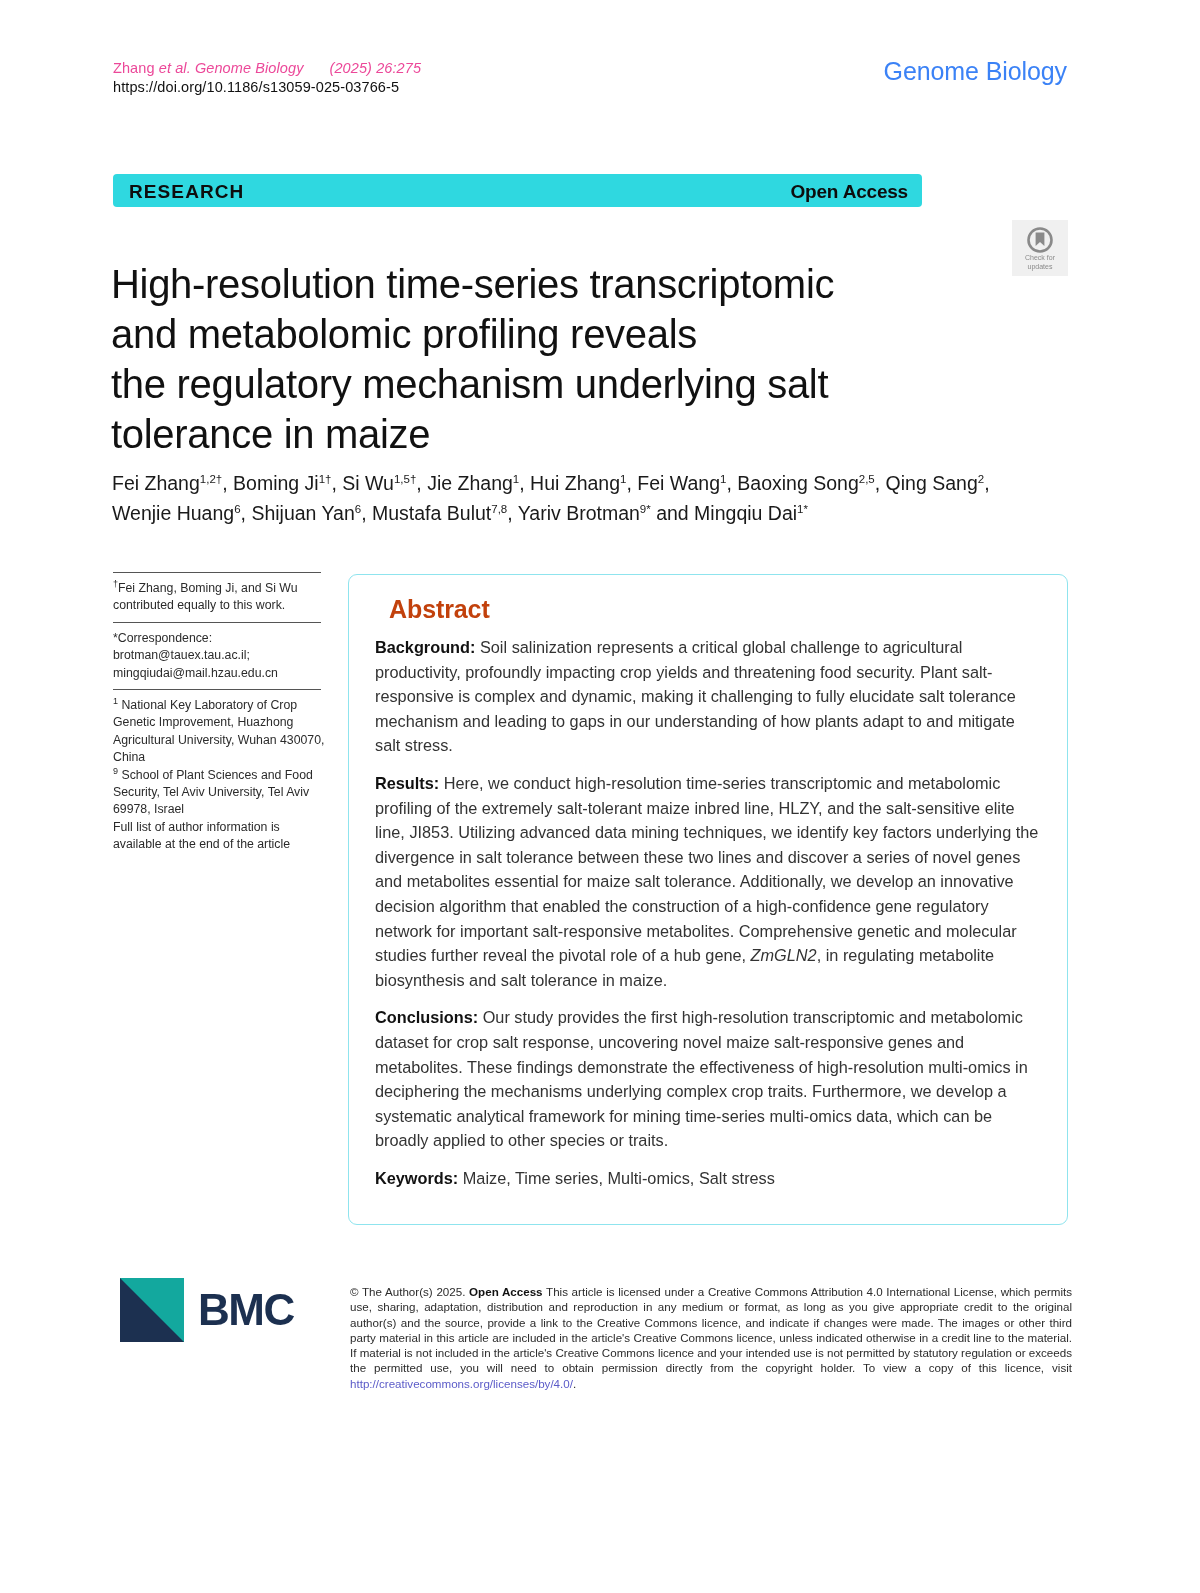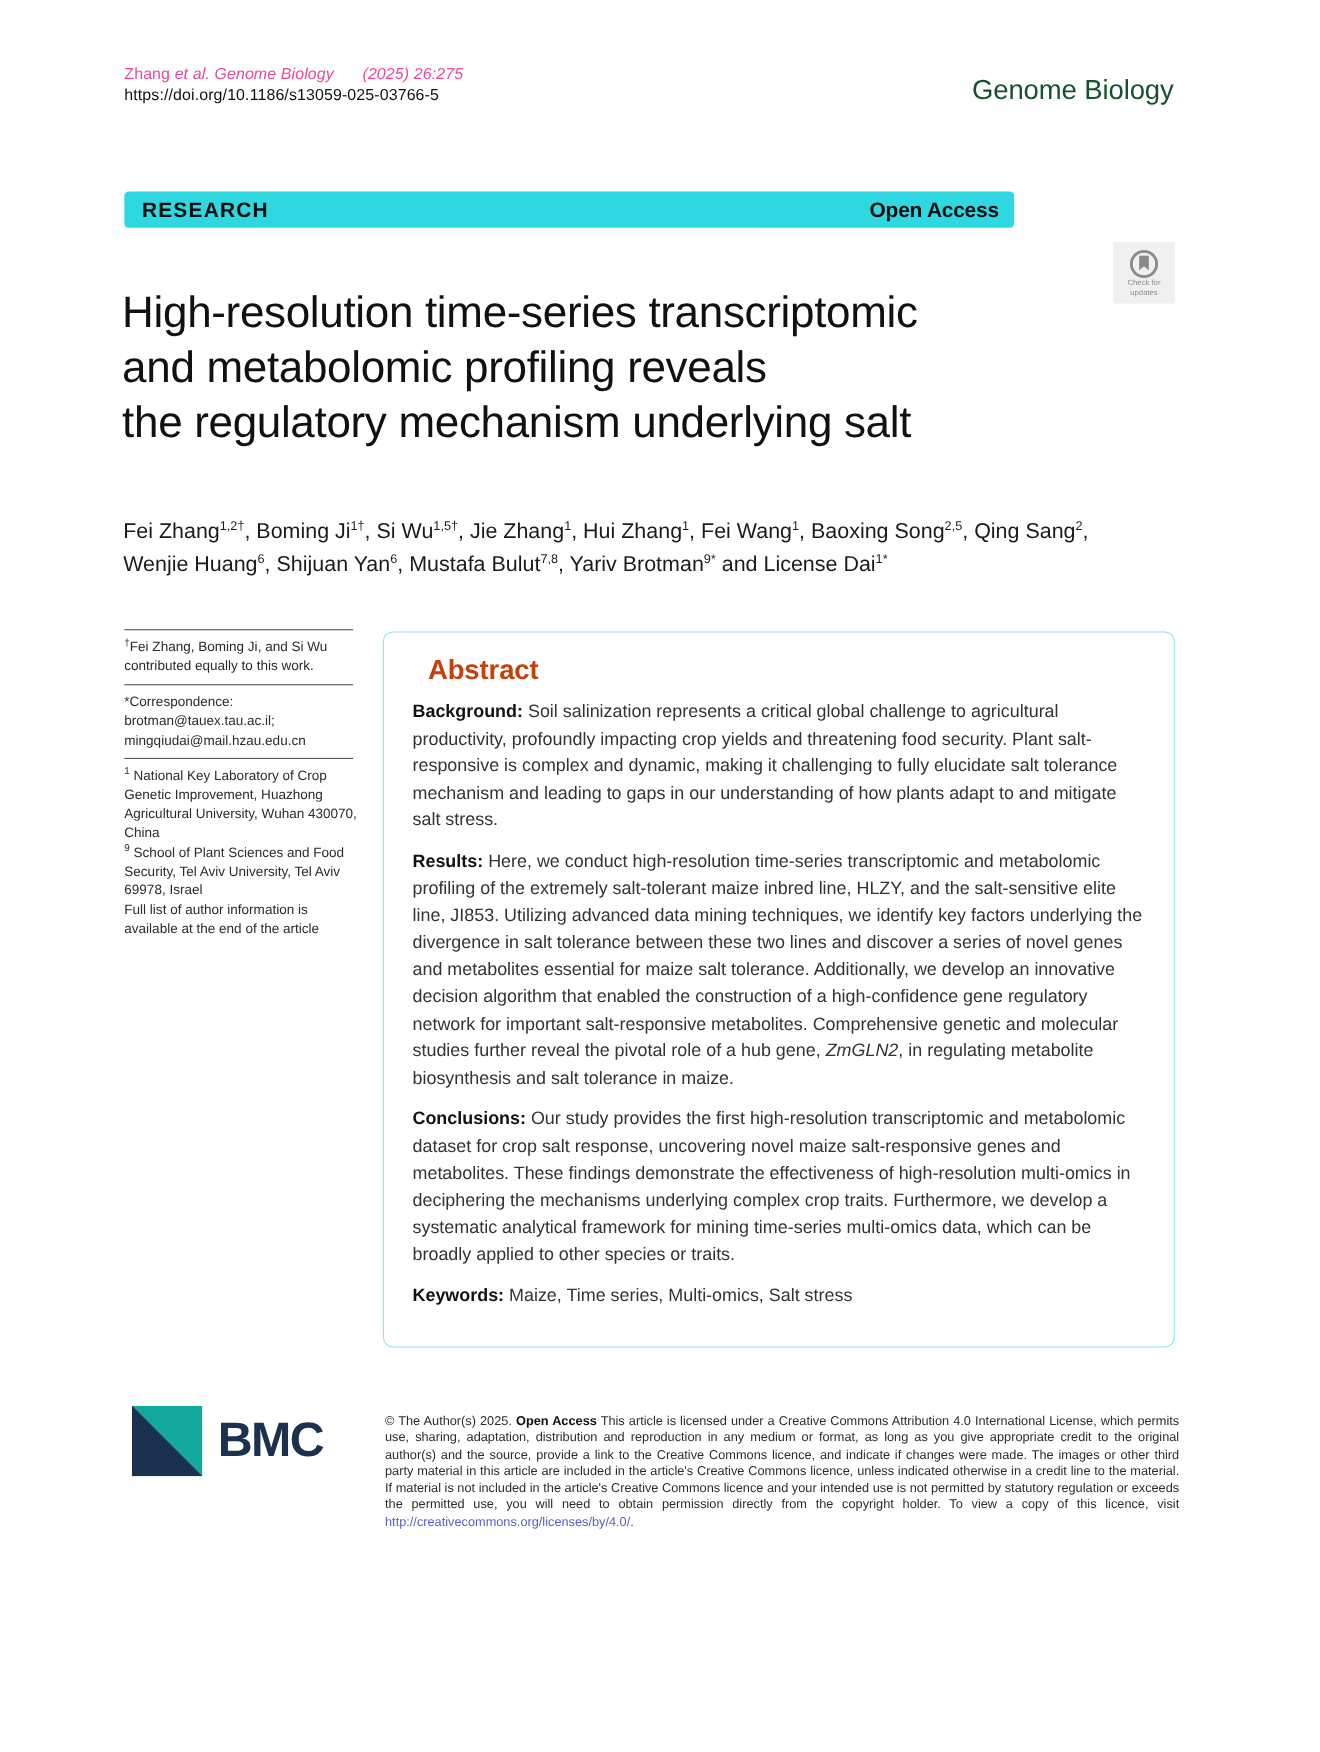--- a/index.html
+++ b/index.html
@@ -40,23 +40,22 @@
     font-size: 14.5px;
     color: #111;
     margin-top: 3px;
     letter-spacing: .1px;
   }
   .journal-name {
     position: absolute;
     right: 133px;
     top: 57px;
     font-size: 25px;
-    color: #14532d;
+    color: #3b82f6;
     letter-spacing: -.1px;
-    margin-top: 11px;
   }
 
   
   .oa-bar {
     position: absolute;
     left: 113px;
     top: 174px;
     width: 809px;
     height: 33px;
     background: #2fd8e0;
@@ -243,37 +242,38 @@
       </svg>
     </span>
     <span class="crossmark-txt">Check for</span>
     <span class="crossmark-txt">updates</span>
   </div>
 
   <h1 class="title">
     <span>High-resolution time-series transcriptomic</span><br>
     <span>and metabolomic profiling reveals</span><br>
     <span>the regulatory mechanism underlying salt</span><br>
+    <span>tolerance in maize</span>
   </h1>
 
   <div class="authors">
     <span><span>Fei Zhang</span><sup>1,2†</sup></span>,
     <span><span>Boming Ji</span><sup>1†</sup></span>,
     <span><span>Si Wu</span><sup>1,5†</sup></span>,
     <span><span>Jie Zhang</span><sup>1</sup></span>,
     <span><span>Hui Zhang</span><sup>1</sup></span>,
     <span><span>Fei Wang</span><sup>1</sup></span>,
     <span><span>Baoxing Song</span><sup>2,5</sup></span>,
     <span><span>Qing Sang</span><sup>2</sup></span>,
     <span><span>Wenjie Huang</span><sup>6</sup></span>,
     <span><span>Shijuan Yan</span><sup>6</sup></span>,
     <span><span>Mustafa Bulut</span><sup>7,8</sup></span>,
     <span><span>Yariv Brotman</span><sup>9*</sup></span>
     <span>and</span>
-    <span><span>License Dai</span><sup>1*</sup></span>
+    <span><span>Mingqiu Dai</span><sup>1*</sup></span>
   </div>
 
   <div class="sidebar">
     <div class="sb-rule"></div>
     <div class="sb-block">
       <sup>†</sup><span>Fei Zhang, Boming Ji, and Si Wu contributed equally to this work.</span>
     </div>
     <div class="sb-rule"></div>
     <div class="sb-block">
       <div>*Correspondence:</div>

